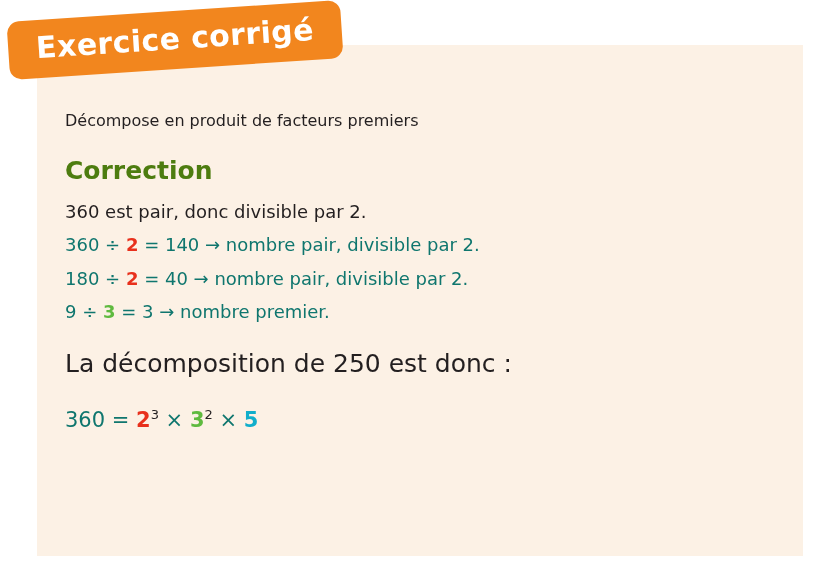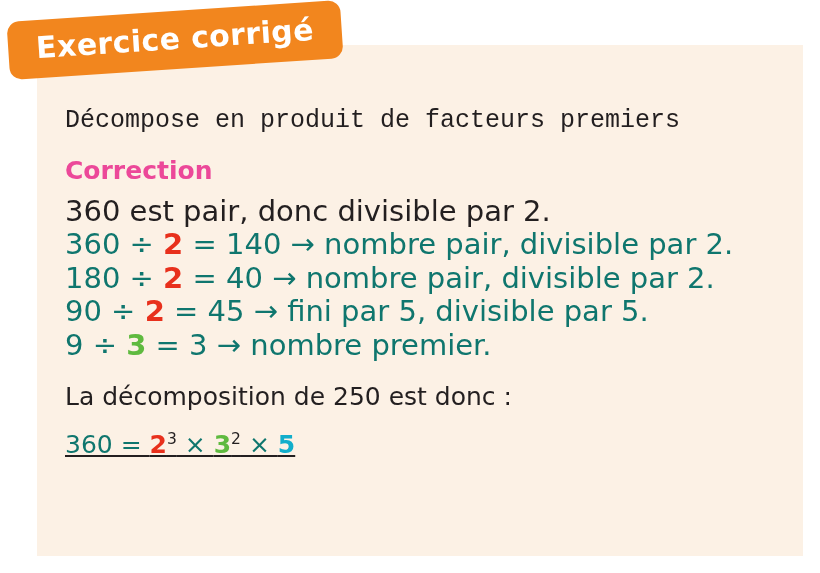--- a/index.html
+++ b/index.html
@@ -52,55 +52,53 @@
 
   #content {
     position: absolute;
     left: 65px;
     top: 105px;
     width: 720px;
     color: #231f20;
   }
 
   .statement {
-    font-size: 25px;
+    font-size: 16px;
     line-height: 31px;
     color: #231f20;
     margin: 0 0 0 0;
-    font-family: Liberation Mono, monospace;
   }
 
   .heading {
     font-size: 25px;
     font-weight: bold;
-    color: #ec4899;
+    color: #4d7c0f;
     margin: 21px 0 10px 0;
     line-height: 1.1;
   }
 
   .steps {
-    font-size: 29px;
+    font-size: 18px;
     line-height: 33.5px;
     color: #231f20;
   }
   .step { white-space: nowrap; }
 
   .concl {
     font-size: 25px;
     line-height: 33px;
     margin-top: 18px;
     color: #231f20;
   }
   .result {
-    font-size: 25px;
+    font-size: 21px;
     line-height: 33px;
-    margin-top: 15px;
+    margin-top: 24px;
     color: #231f20;
     white-space: nowrap;
-    text-decoration: underline;
   }
 
   .num-red   { color: #e8301c; font-weight: bold; }
   .num-green { color: #5fba3f; font-weight: bold; }
   .num-cyan  { color: #11aecb; font-weight: bold; }
 
   .sup {
     font-size: 0.62em;
     vertical-align: super;
     line-height: 0;
@@ -133,23 +131,20 @@
     </div>
 
     <div class="step">
       <span class="op">360 ÷ </span><span class="num-red">2</span><span class="op"> = 140 → nombre pair, divisible par 2.</span>
     </div>
 
     <div class="step">
       <span class="op">180 ÷ </span><span class="num-red">2</span><span class="op"> = 40 → nombre pair, divisible par 2.</span>
     </div>
 
-    <div class="step">
-      <span class="op">90 ÷ </span><span class="num-red">2</span><span class="op"> = 45 → fini par 5, divisible par 5.</span>
-    </div>
 
 
     <div class="step">
       <span class="op">9 ÷ </span><span class="num-green">3</span><span class="op"> = 3 → nombre premier.</span>
     </div>
 
   </div>
 
   <div class="concl">La décomposition de 250 est donc :</div>
 

